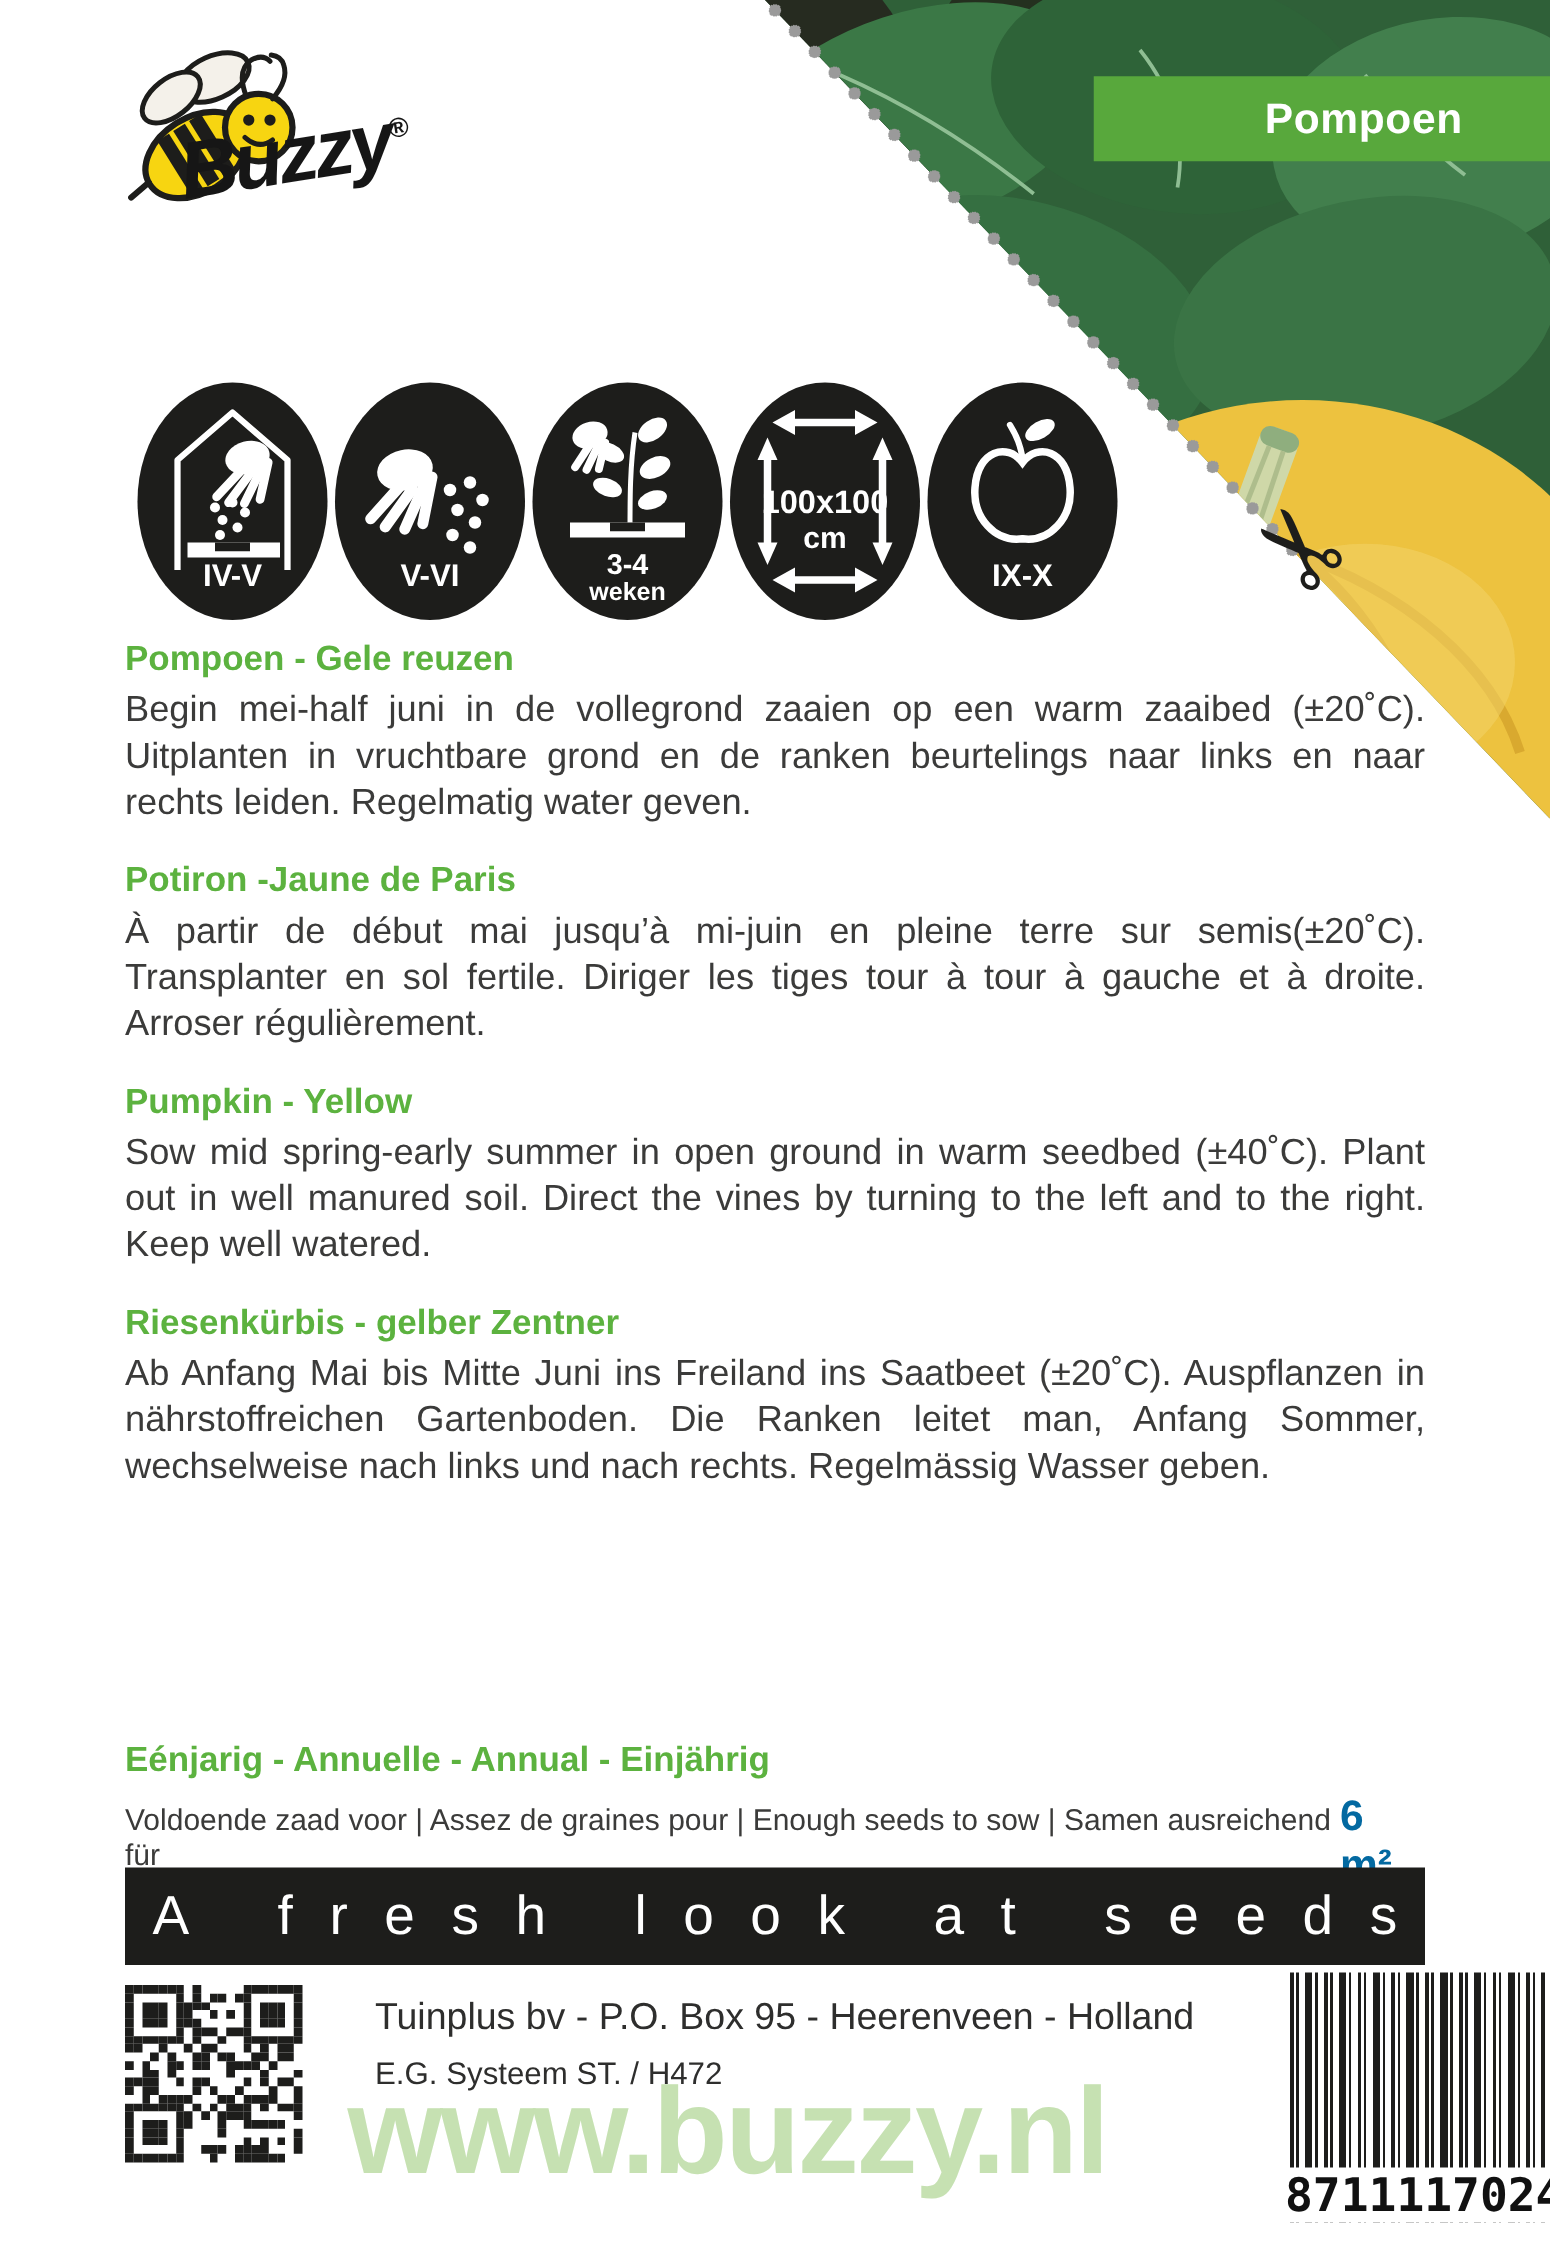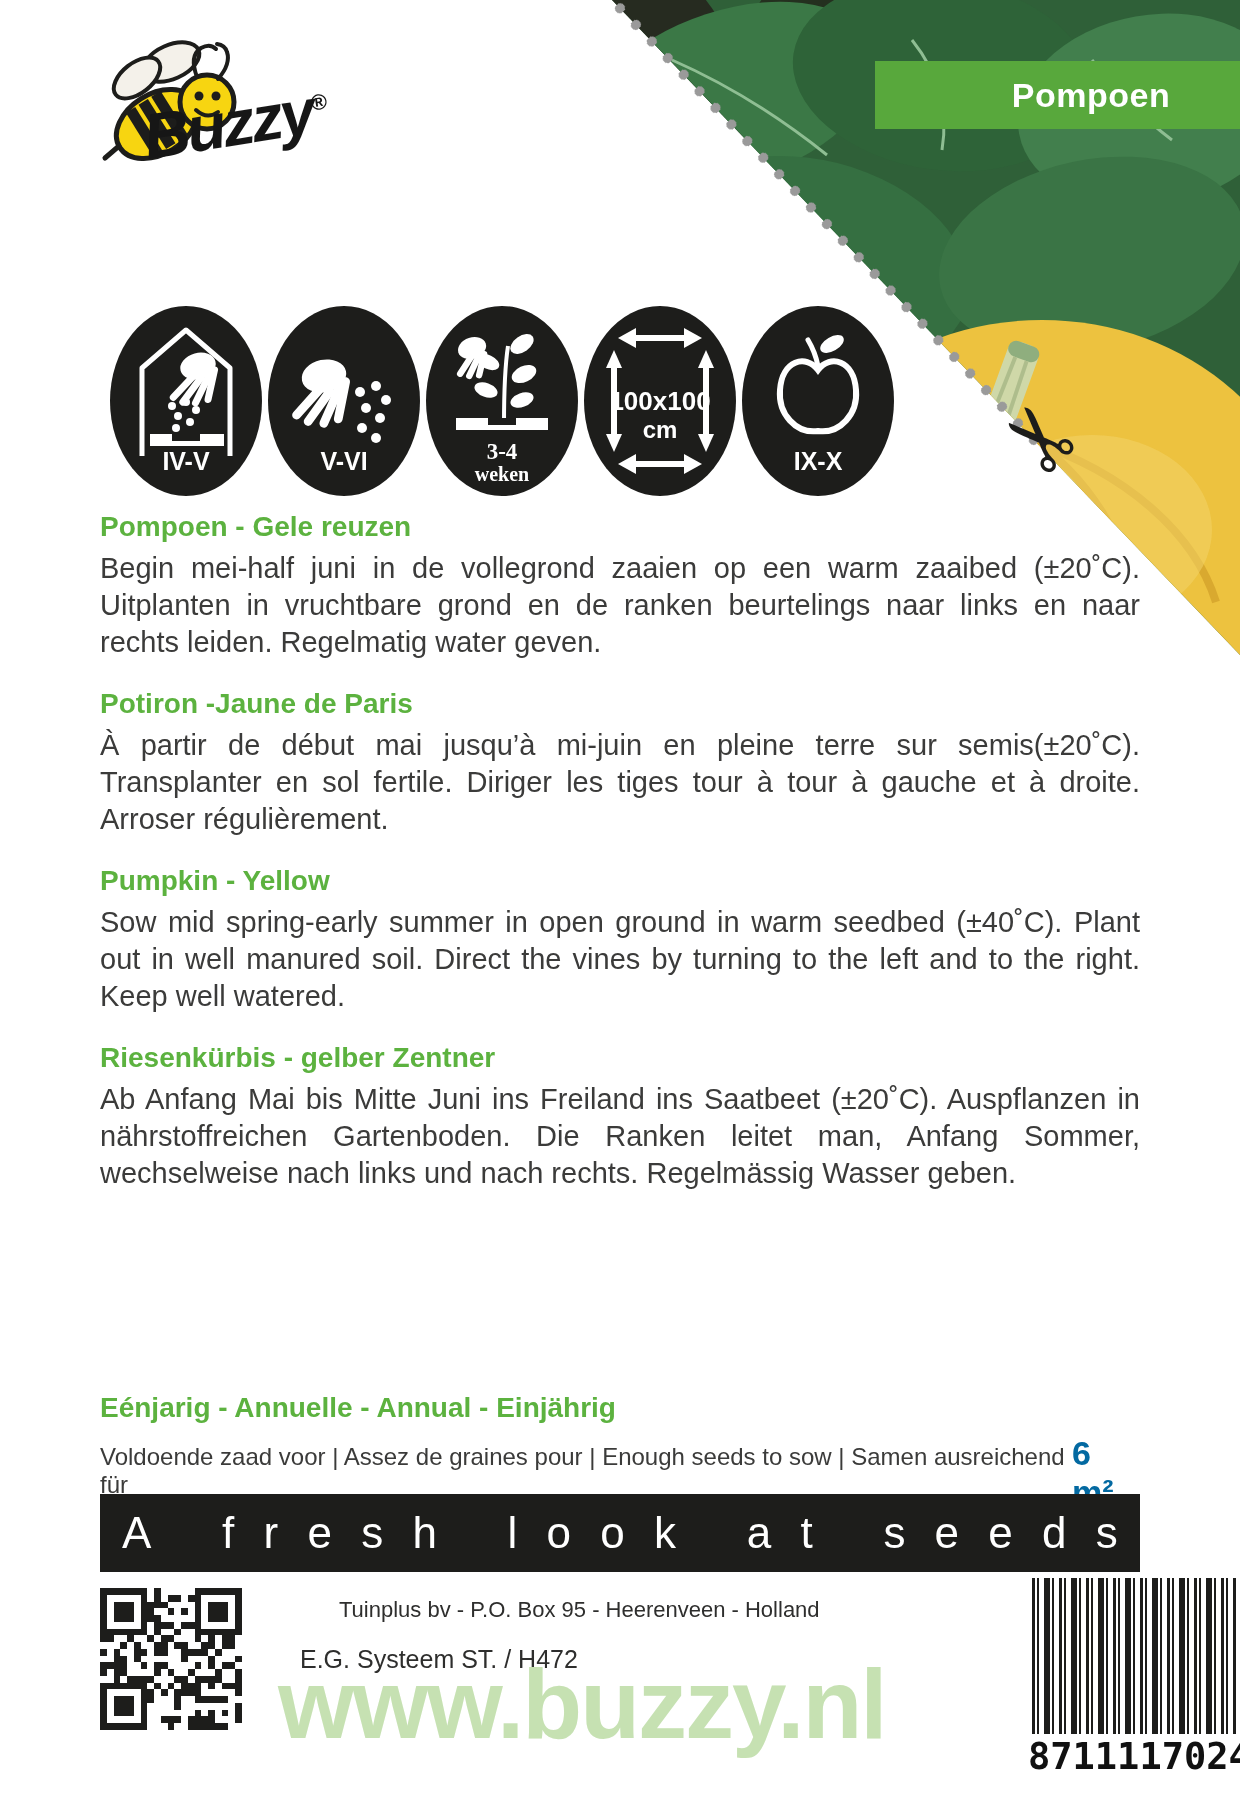--- a/index.html
+++ b/index.html
@@ -27,21 +27,21 @@
   .logo-text{position:absolute;left:58px;top:58px;font-size:64px;font-weight:bold;
       font-style:italic;letter-spacing:-3px;color:#161616;transform:rotate(-9deg);}
   .logo-text .reg{font-size:22px;font-style:normal;vertical-align:super;letter-spacing:0;}
 
   
   .icons-row{position:absolute;left:110px;top:306px;display:flex;gap:6px;}
   .icon-circle{position:relative;width:152px;height:190px;border-radius:50%;background:#1d1d1b;}
   .icon-circle svg{position:absolute;left:0;top:0;}
   .icon-label{position:absolute;left:0;right:0;bottom:20px;text-align:center;color:#fff;
       font-weight:bold;font-size:25px;}
-  .icon-label.two{bottom:10px;font-size:23px;line-height:23px;font-family:Liberation Serif, serif;}
+  .icon-label.two{bottom:10px;font-size:23px;line-height:23px;}
   .icon-label .l2{font-size:20px;}
 
   
   .sections{position:absolute;left:100px;top:512px;width:1040px;}
   .sec h3{margin:0 0 8px;font-size:28px;line-height:30px;color:#5cb23f;font-weight:bold;}
   .sec p{margin:0 0 28px;font-size:29px;line-height:37px;color:#3b3b3a;text-align:justify;}
 
   .annual{position:absolute;left:100px;top:1392px;font-size:28px;font-weight:bold;color:#5cb23f;}
   .seedsline{position:absolute;left:100px;top:1434px;width:1040px;display:flex;
       justify-content:space-between;align-items:baseline;}
@@ -50,21 +50,21 @@
 
   
   .tagbar{position:absolute;left:100px;top:1494px;width:1040px;height:78px;background:#1d1d1b;
       display:flex;align-items:center;justify-content:space-between;padding:0 22px;
       box-sizing:border-box;color:#fff;font-size:44px;font-weight:normal;}
 
   
   .qr{position:absolute;left:100px;top:1588px;width:142px;height:142px;background:#fff;
       display:grid;grid-template-columns:repeat(21,1fr);grid-template-rows:repeat(21,1fr);}
   .qr .m{background:#1d1d1b;}
-  .addr1{position:absolute;left:300px;top:1597px;font-size:22px;color:#2e2e2d;margin-left:39px;}
+  .addr1{position:absolute;left:300px;top:1597px;font-size:30px;color:#2e2e2d;}
   .addr2{position:absolute;left:300px;top:1645px;font-size:25px;color:#2e2e2d;}
   .site{position:absolute;left:278px;top:1648px;font-size:98px;font-weight:bold;
       color:#c6e1b2;letter-spacing:-2px;}
   .barcode{position:absolute;left:1028px;top:1578px;width:212px;height:200px;background:#fff;}
   .bars{position:absolute;left:4px;right:4px;top:0;bottom:0;
       background:repeating-linear-gradient(90deg,#1d1d1b 0 3px,#fff 3px 5px,#1d1d1b 5px 7px,
       #fff 7px 12px,#1d1d1b 12px 18px,#fff 18px 20px,#1d1d1b 20px 22px,#fff 22px 27px);}
   .bc-digits{position:absolute;left:0;right:0;bottom:0;height:44px;background:#fff;
       display:flex;justify-content:space-between;align-items:flex-end;
       font-family:"DejaVu Sans Mono",monospace;font-weight:bold;font-size:37px;color:#111;}

